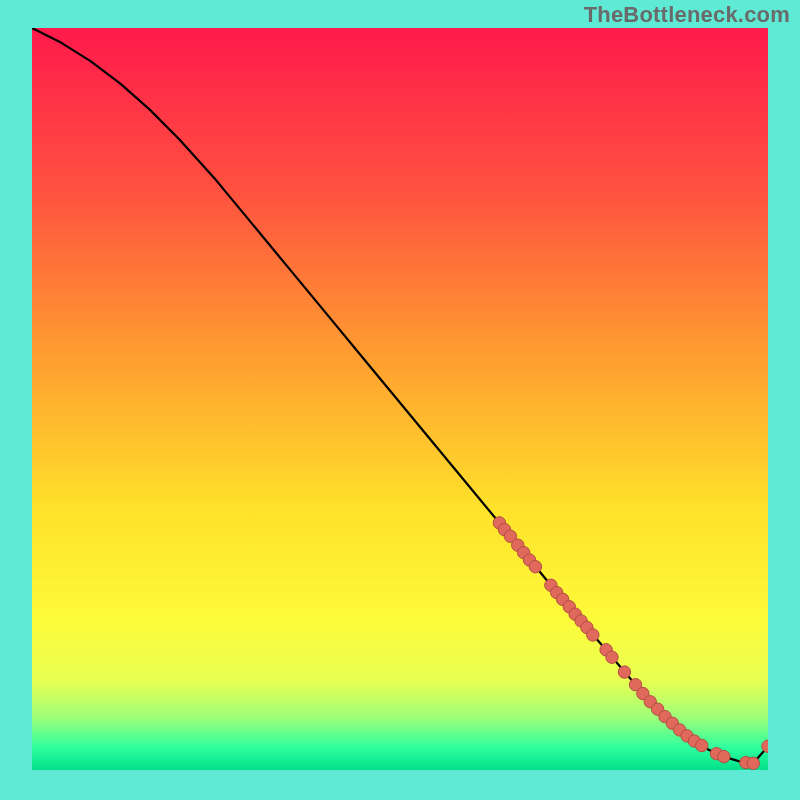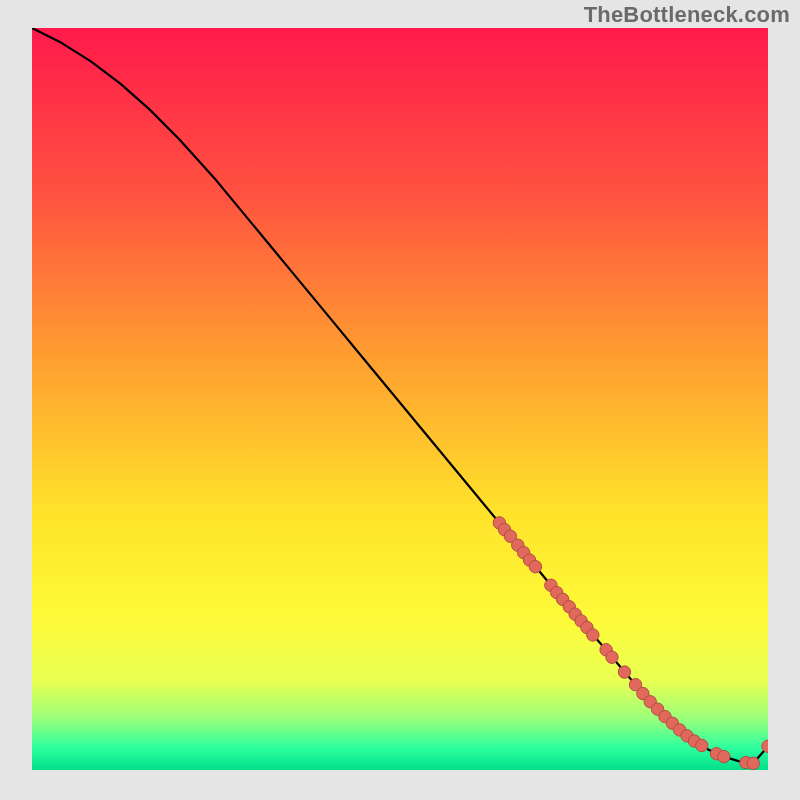--- a/index.html
+++ b/index.html
@@ -8,21 +8,21 @@
     width: 800px;
     height: 800px;
     background: #000;
     font-family: Arial, Helvetica, sans-serif;
     overflow: hidden;
   }
   .frame {
     position: relative;
     width: 800px;
     height: 800px;
-    background: #e5e5e5;
+    background: #5eead4;
   }
   .watermark {
     position: absolute;
     top: 2px;
     right: 10px;
     color: #6a6a6a;
     font-size: 22px;
     font-weight: 600;
     letter-spacing: 0.2px;
     z-index: 5;

